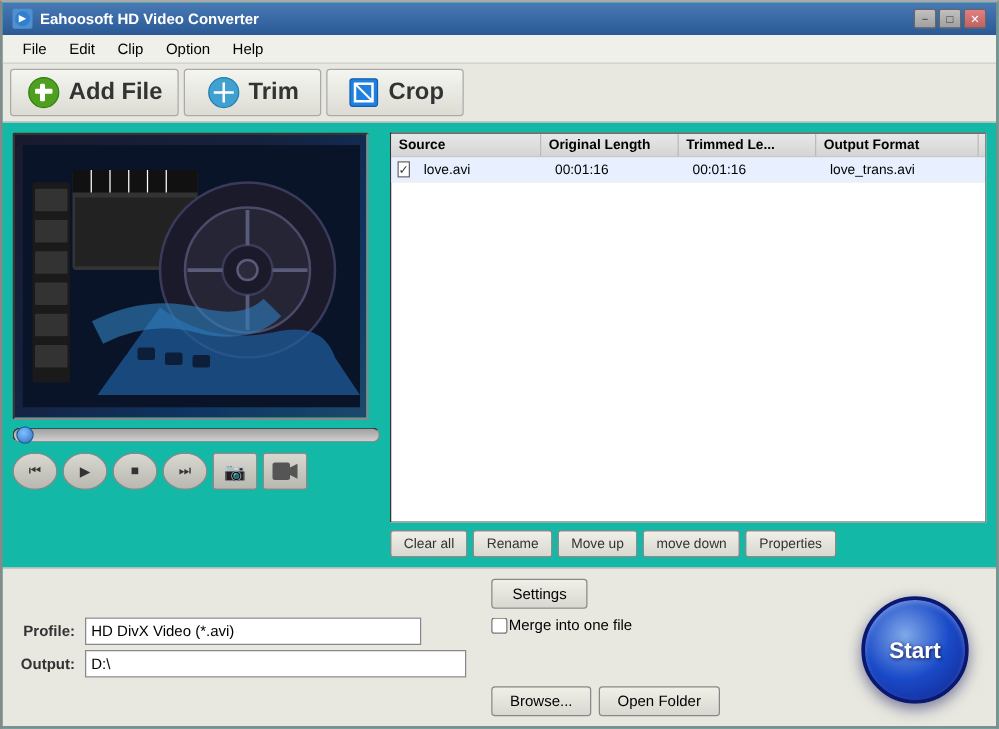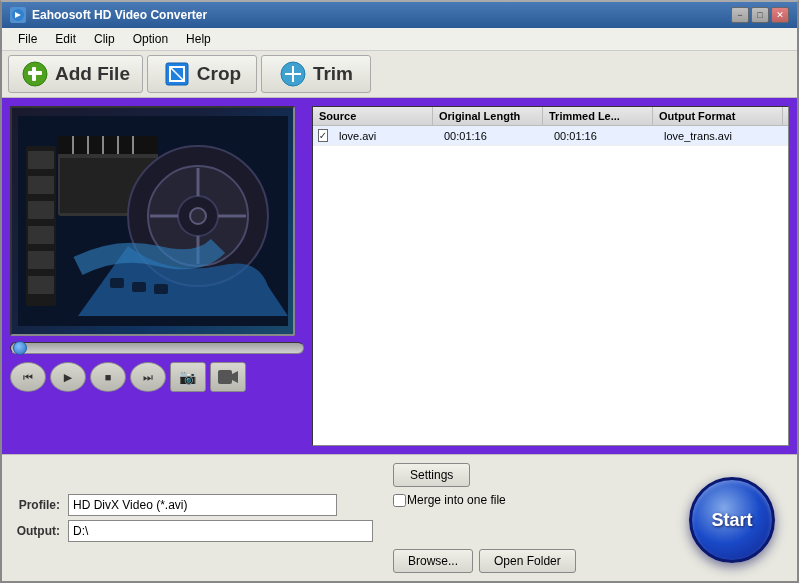--- a/index.html
+++ b/index.html
@@ -1,21 +1,21 @@
 <!DOCTYPE html>
 <html><head>
   <meta charset="utf-8">
   <style>
     * { box-sizing: border-box; margin: 0; padding: 0; }
     body { font-family: 'Segoe UI', Tahoma, Arial, sans-serif; font-size: 12px; background: #d4d0c8; }
 
     .window {
       width: 799px;
       height: 583px;
-      background: #6d28d9;
+      background: #14b8a6;
       border: 2px solid #888;
       border-top: 2px solid #aaa;
       display: flex;
       flex-direction: column;
       overflow: hidden;
     }
 
     .title-bar {
       background: linear-gradient(to bottom, #4a7ab5, #2a5a95);
       color: white;
@@ -432,36 +432,36 @@
           <circle cx="13" cy="13" r="12" fill="#50a020" stroke="#308010" stroke-width="1"></circle>
           <rect x="10" y="6" width="4" height="14" fill="white" rx="1"></rect>
           <rect x="6" y="10" width="14" height="4" fill="white" rx="1"></rect>
         </svg>
       </div>
       <span>Add File</span>
     </div>
     <div class="toolbar-btn">
       <div class="btn-icon">
         <svg width="26" height="26" viewBox="0 0 26 26">
+          <circle cx="13" cy="13" r="12" fill="#40a0d0" stroke="#2080b0" stroke-width="1"></circle>
+          <line x1="5" y1="13" x2="21" y2="13" stroke="white" stroke-width="2"></line>
+          <line x1="13" y1="5" x2="13" y2="21" stroke="white" stroke-width="2"></line>
+        </svg>
+      </div>
+      <span>Trim</span>
+    </div>
+    <div class="toolbar-btn">
+      <div class="btn-icon">
+        <svg width="26" height="26" viewBox="0 0 26 26">
           <rect x="2" y="2" width="22" height="22" fill="#2080e0" stroke="#1060b0" stroke-width="1" rx="2"></rect>
           <rect x="6" y="6" width="14" height="14" fill="none" stroke="white" stroke-width="2"></rect>
           <line x1="6" y1="6" x2="20" y2="20" stroke="white" stroke-width="1.5"></line>
         </svg>
       </div>
       <span>Crop</span>
-    </div>
-    <div class="toolbar-btn">
-      <div class="btn-icon">
-        <svg width="26" height="26" viewBox="0 0 26 26">
-          <circle cx="13" cy="13" r="12" fill="#40a0d0" stroke="#2080b0" stroke-width="1"></circle>
-          <line x1="5" y1="13" x2="21" y2="13" stroke="white" stroke-width="2"></line>
-          <line x1="13" y1="5" x2="13" y2="21" stroke="white" stroke-width="2"></line>
-        </svg>
-      </div>
-      <span>Trim</span>
     </div>
   </div>
 
   <div class="main-content">
 
     <div class="left-panel">
 
       <div class="preview-area">
         <svg class="preview-svg" viewBox="0 0 270 210">
 
@@ -538,20 +538,27 @@
           <div class="list-cell checkbox-cell">
             <div class="cb-checked">✓</div>
           </div>
           <div class="list-cell col-source" style="width:105px;">love.avi</div>
           <div class="list-cell col-orig">00:01:16</div>
           <div class="list-cell col-trim">00:01:16</div>
           <div class="list-cell col-out">love_trans.avi</div>
         </div>
       </div>
 
+      <div class="file-list-buttons">
+        <button class="action-btn">Clear all</button>
+        <button class="action-btn">Rename</button>
+        <button class="action-btn">Move up</button>
+        <button class="action-btn">move down</button>
+        <button class="action-btn">Properties</button>
+      </div>
     </div>
   </div>
 
   <div class="bottom-panel">
     <div class="bottom-layout">
 
       <div class="profile-output-area">
 
         <div class="profile-row">
           <span class="field-label">Profile:</span>

